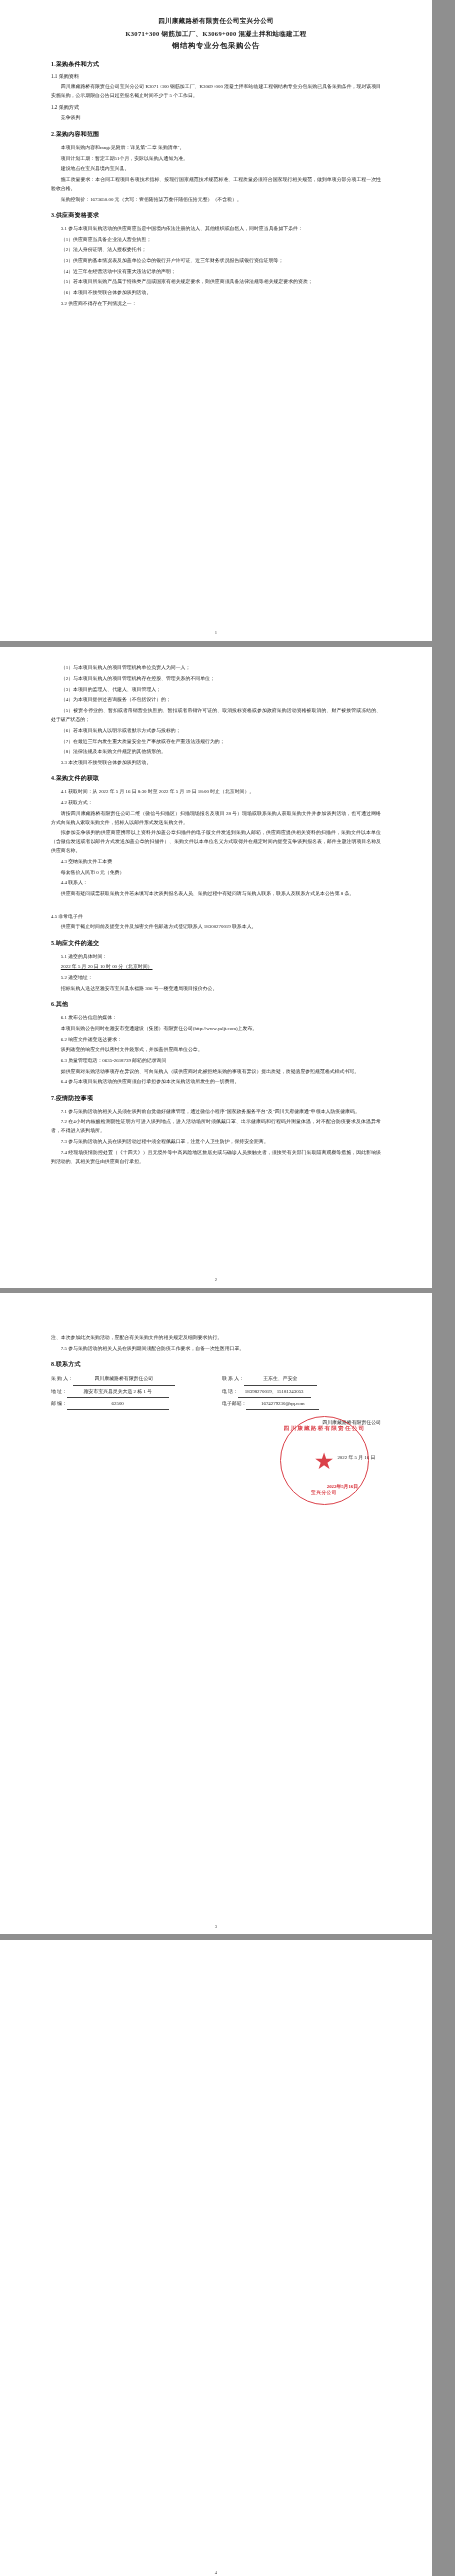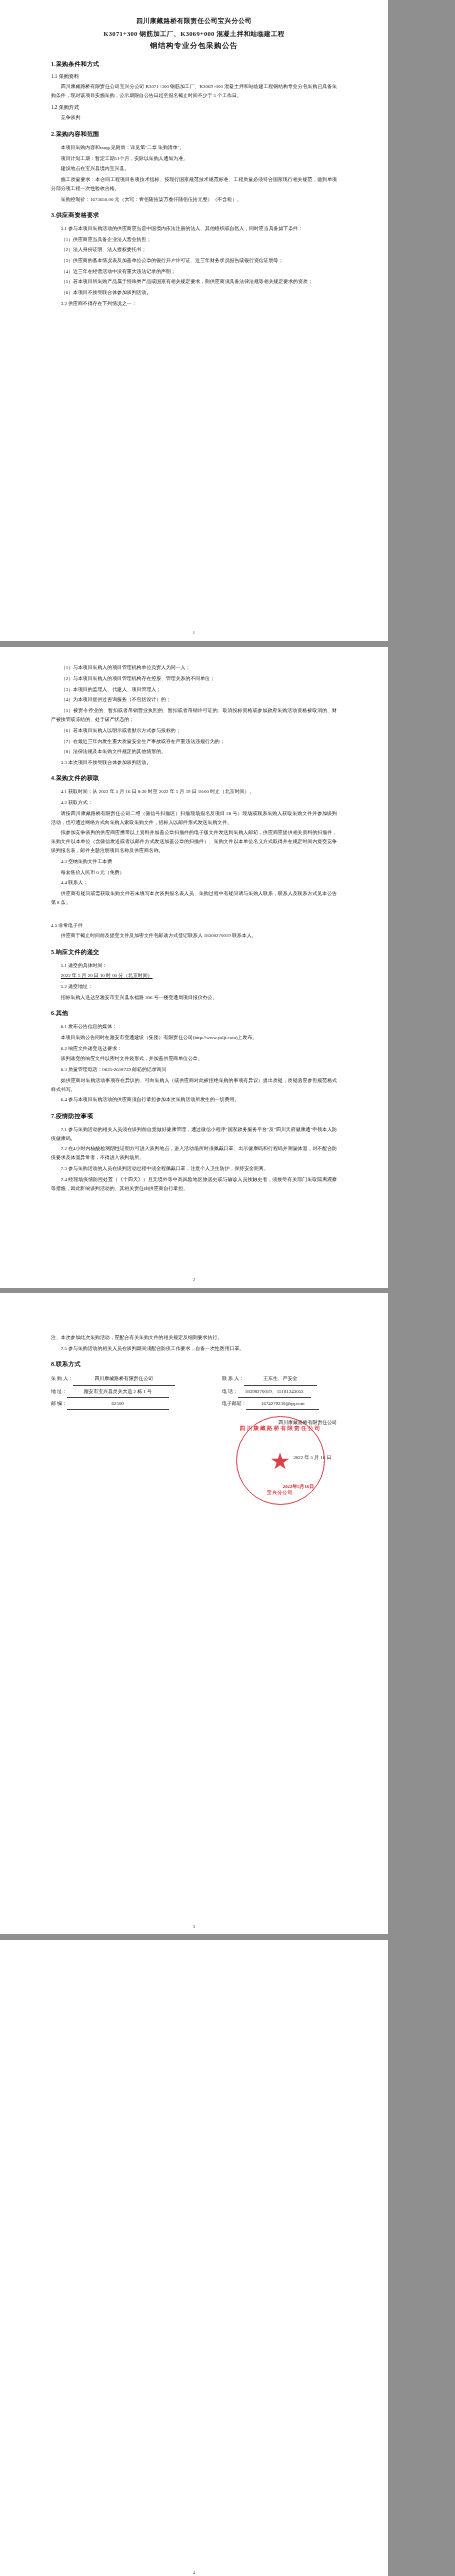--- a/index.html
+++ b/index.html
@@ -9,21 +9,21 @@
   }
   body {
     font-family: "Liberation Serif", "DejaVu Serif", serif;
   }
   .page-stack {
     width: 456px;
     margin: 0 auto;
     background: #8f8f8f;
   }
   .page {
-    width: 388px;
+    width: 432px;
     box-sizing: border-box;
     background: #ffffff;
     position: relative;
     padding: 15px 51px 17px 51px;
     margin-bottom: 5.7px;
   }
   .page.p1 { height: 641px; }
   .page.p2 { height: 641px; }
   .page.p3 { height: 641px; }
   .page.p4 { height: 641px; }

